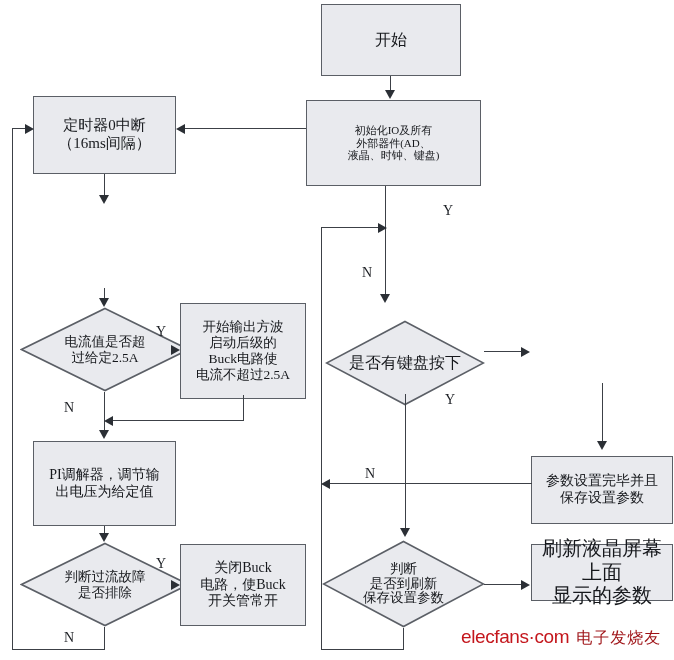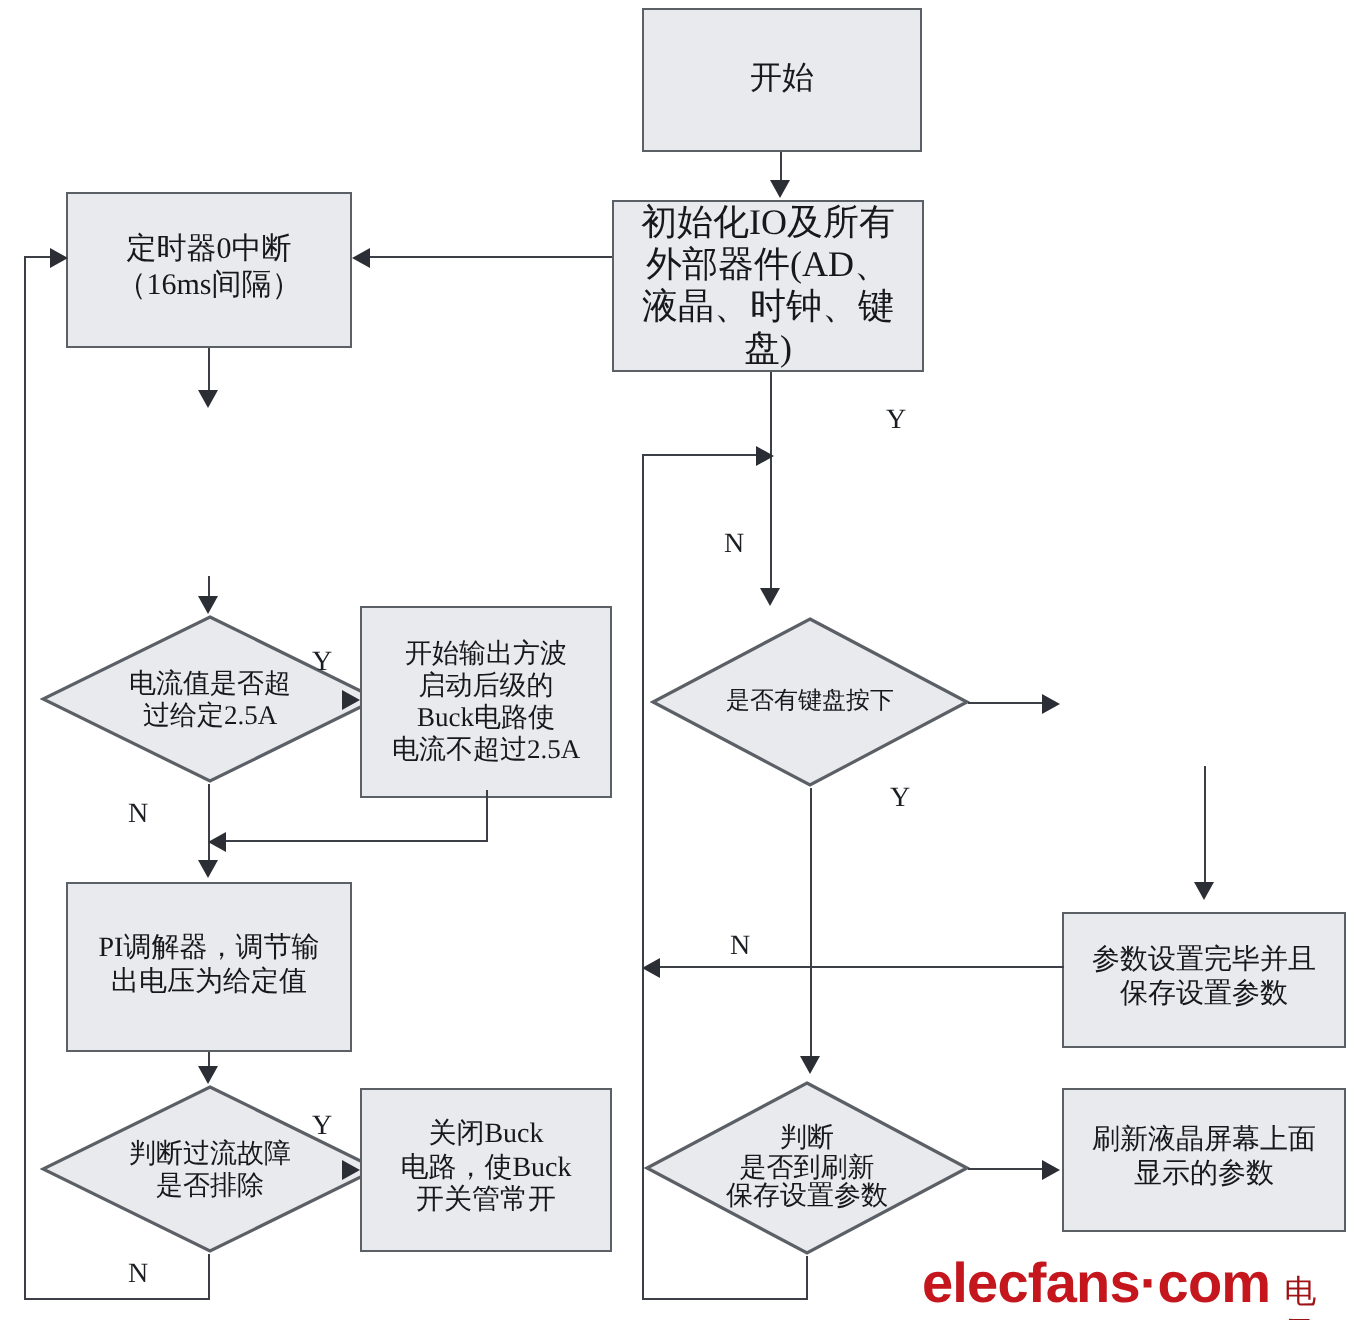--- a/index.html
+++ b/index.html
@@ -29,35 +29,35 @@
             border-left:9px solid #2b2f35;}
   .ar.left{border-top:5px solid transparent;border-bottom:5px solid transparent;
            border-right:9px solid #2b2f35;}
 
   .lbl{position:absolute;font-size:14px;color:#1b1e23;
        font-family:"Liberation Serif",serif;}
 
   
   #wm{position:absolute;display:flex;align-items:baseline;gap:7px;
       color:#c4161c;user-select:none;}
-  #wm .w1{font-family:"Liberation Sans",sans-serif;font-weight:bold;
-          font-size:28px;letter-spacing:-.4px;}
+  #wm .w1{font-family:"Liberation Sans",sans-serif;font-weight:normal;
+          font-size:19px;letter-spacing:-.4px;}
   #wm .w2{font-family:"Liberation Serif",serif;font-size:16px;
           color:#9e1115;letter-spacing:1px;}
 </style>
 </head>
 <body>
 
 <div id="stage">
 
   <div class="node proc" style="left:321px;top:4px;width:140px;height:72px;font-size:16px;">
     <span>开始</span>
   </div>
 
-  <div class="node proc" style="left:306px;top:100px;width:156px;height:86px;font-size:18px;white-space:pre-line;">
+  <div class="node proc" style="left:306px;top:100px;width:175px;height:86px;font-size:11px;white-space:pre-line;">
     <span>初始化IO及所有
 外部器件(AD、
 液晶、时钟、键盘)</span>
   </div>
 
   <div class="node proc" style="left:33px;top:96px;width:143px;height:78px;font-size:15px;white-space:pre-line;">
     <span>定时器0中断
 （16ms间隔）</span>
   </div>
 
@@ -90,21 +90,21 @@
     <span class="dtext" style="white-space:pre-line;">判断过流故障
 是否排除</span>
   </div>
 
   <div class="node proc" style="left:180px;top:544px;width:126px;height:82px;font-size:14px;white-space:pre-line;">
     <span>关闭Buck
 电路，使Buck
 开关管常开</span>
   </div>
 
-  <div class="node diam" style="left:325px;top:308px;width:160px;height:86px;font-size:12px;">
+  <div class="node diam" style="left:325px;top:320px;width:160px;height:86px;font-size:16px;">
     <svg class="dshape" viewBox="0 0 160 86" preserveAspectRatio="none">
       <polygon points="80,1.5 158.5,43 80,84.5 1.5,43" fill="#e9eaee" stroke="#5b5f66" stroke-width="1.6"></polygon>
     </svg>
     <span class="dtext">是否有键盘按下</span>
   </div>
 
 
   <div class="node proc" style="left:531px;top:456px;width:142px;height:68px;font-size:14px;white-space:pre-line;">
     <span>参数设置完毕并且
 保存设置参数</span>
@@ -112,21 +112,21 @@
 
   <div class="node diam" style="left:322px;top:540px;width:163px;height:88px;font-size:13.5px;">
     <svg class="dshape" viewBox="0 0 163 88" preserveAspectRatio="none">
       <polygon points="81.5,1.5 161.5,44 81.5,86.5 1.5,44" fill="#e9eaee" stroke="#5b5f66" stroke-width="1.6"></polygon>
     </svg>
     <span class="dtext" style="white-space:pre-line;line-height:1.1;">判断
 是否到刷新
 保存设置参数</span>
   </div>
 
-  <div class="node proc" style="left:531px;top:544px;width:142px;height:72px;font-size:14px;white-space:pre-line;">
+  <div class="node proc" style="left:531px;top:544px;width:142px;height:57px;font-size:20px;white-space:pre-line;">
     <span>刷新液晶屏幕上面
 显示的参数</span>
   </div>
 
   <div class="v" style="left:390px;top:76px;height:16px;"></div>
   <div class="ar down" style="left:385px;top:90px;"></div>
 
   <div class="h" style="left:183px;top:128px;width:123px;"></div>
   <div class="ar left" style="left:176px;top:123.5px;"></div>
 

